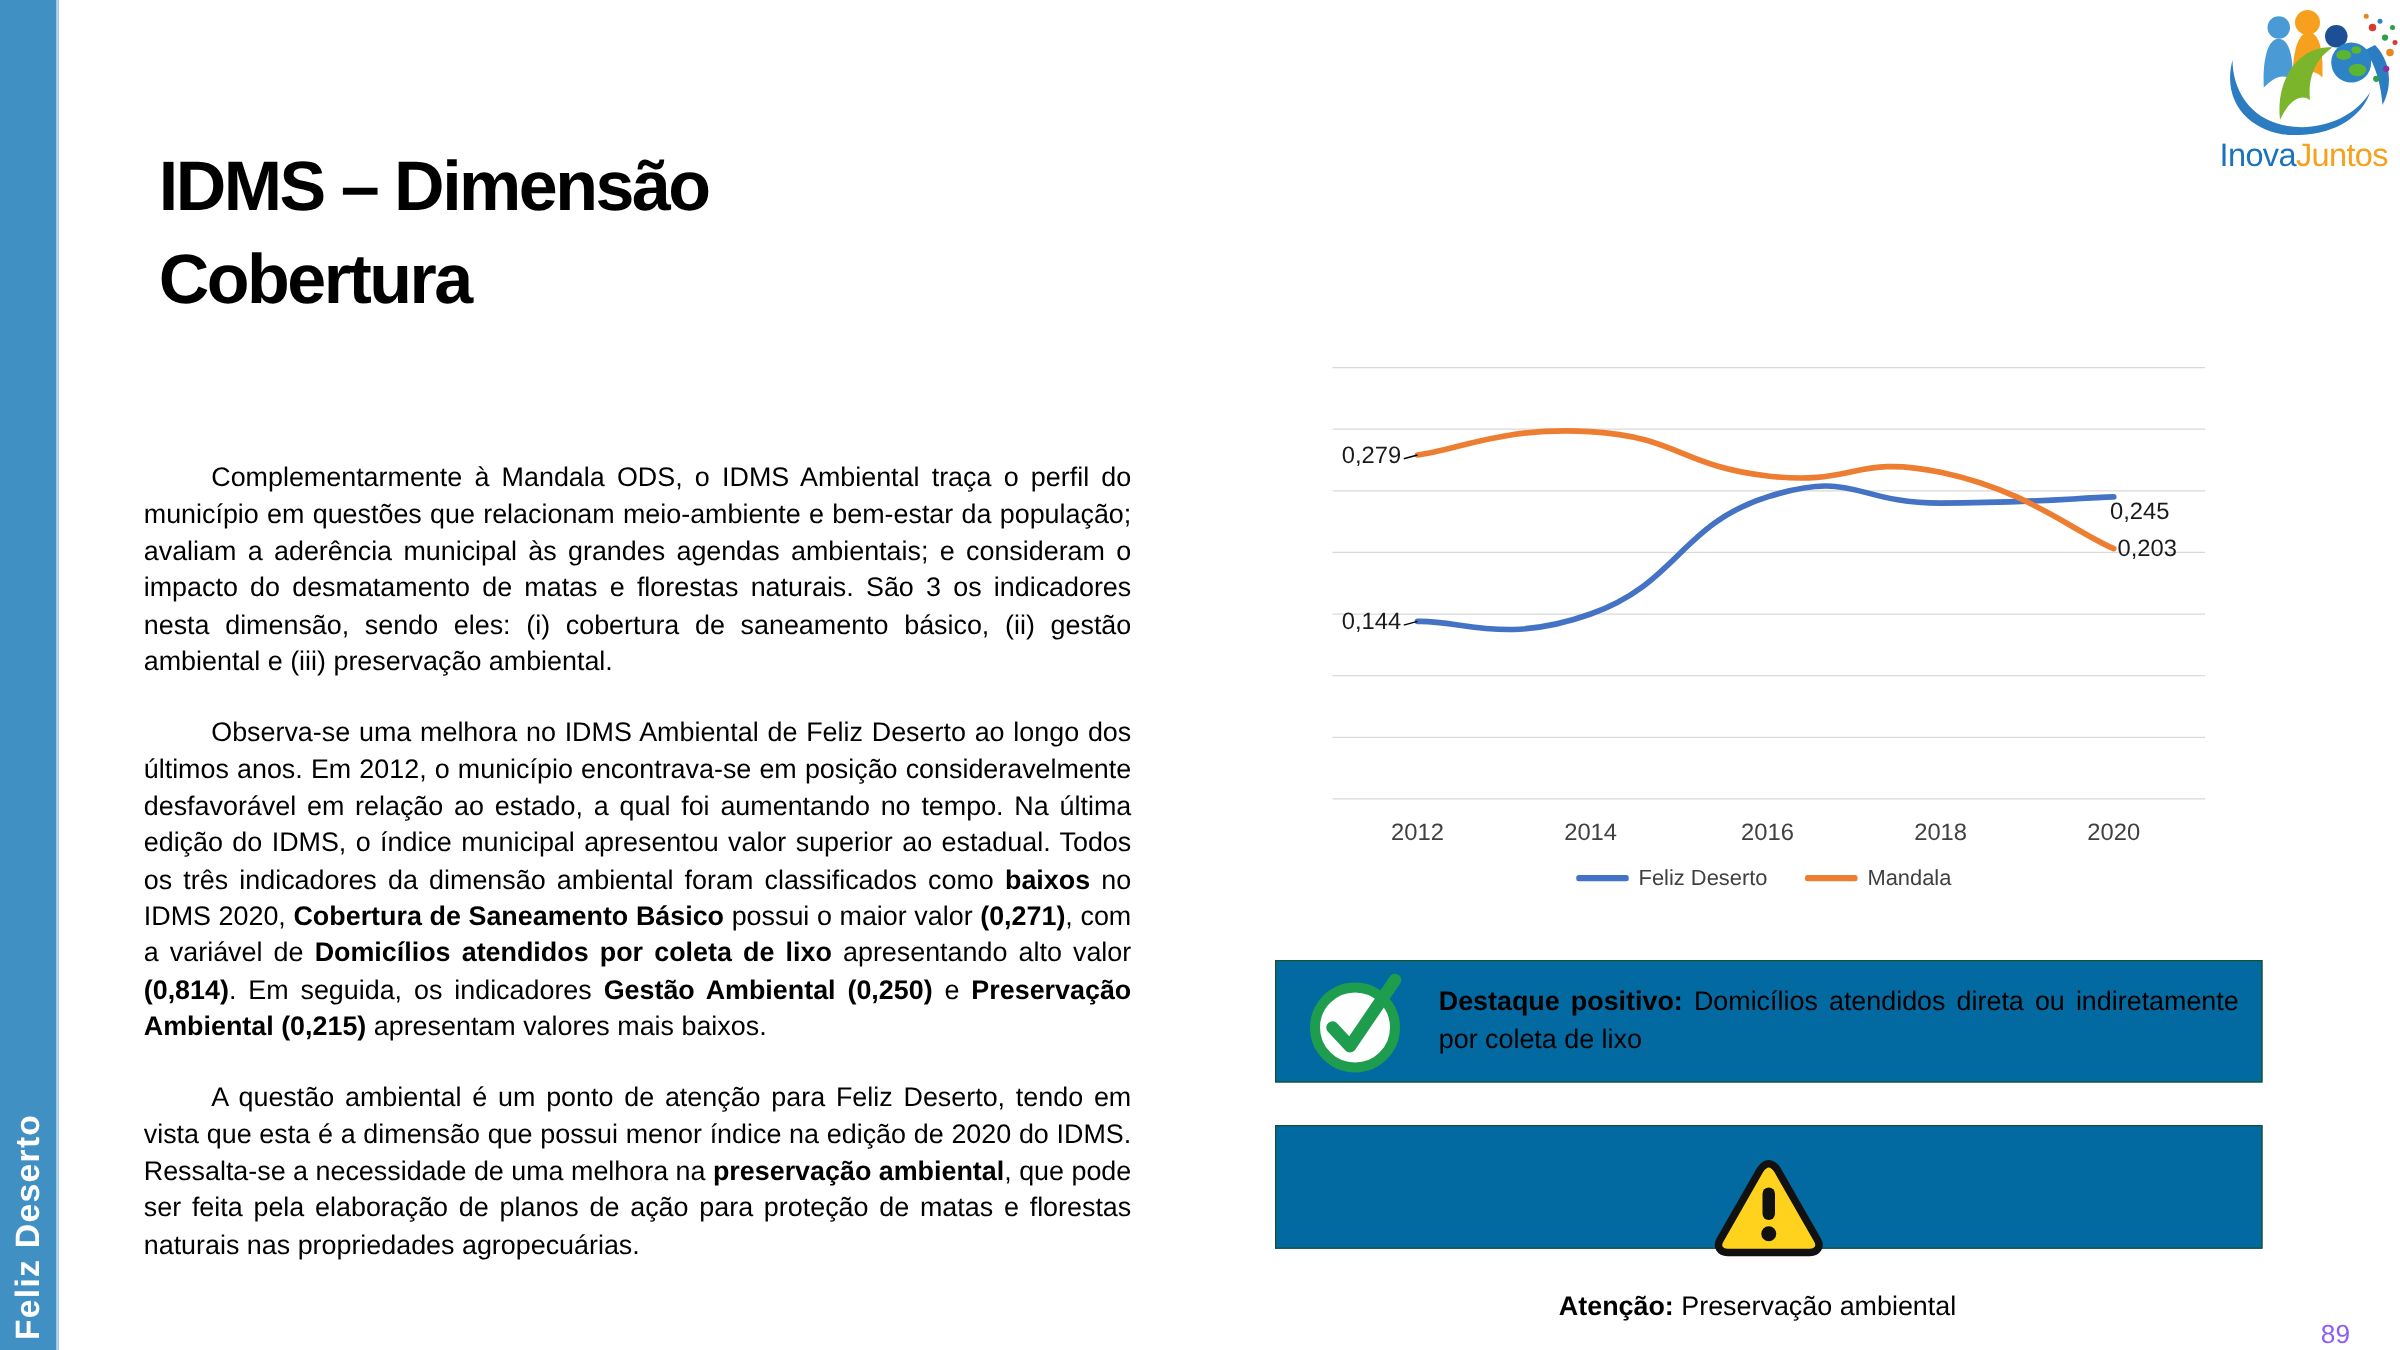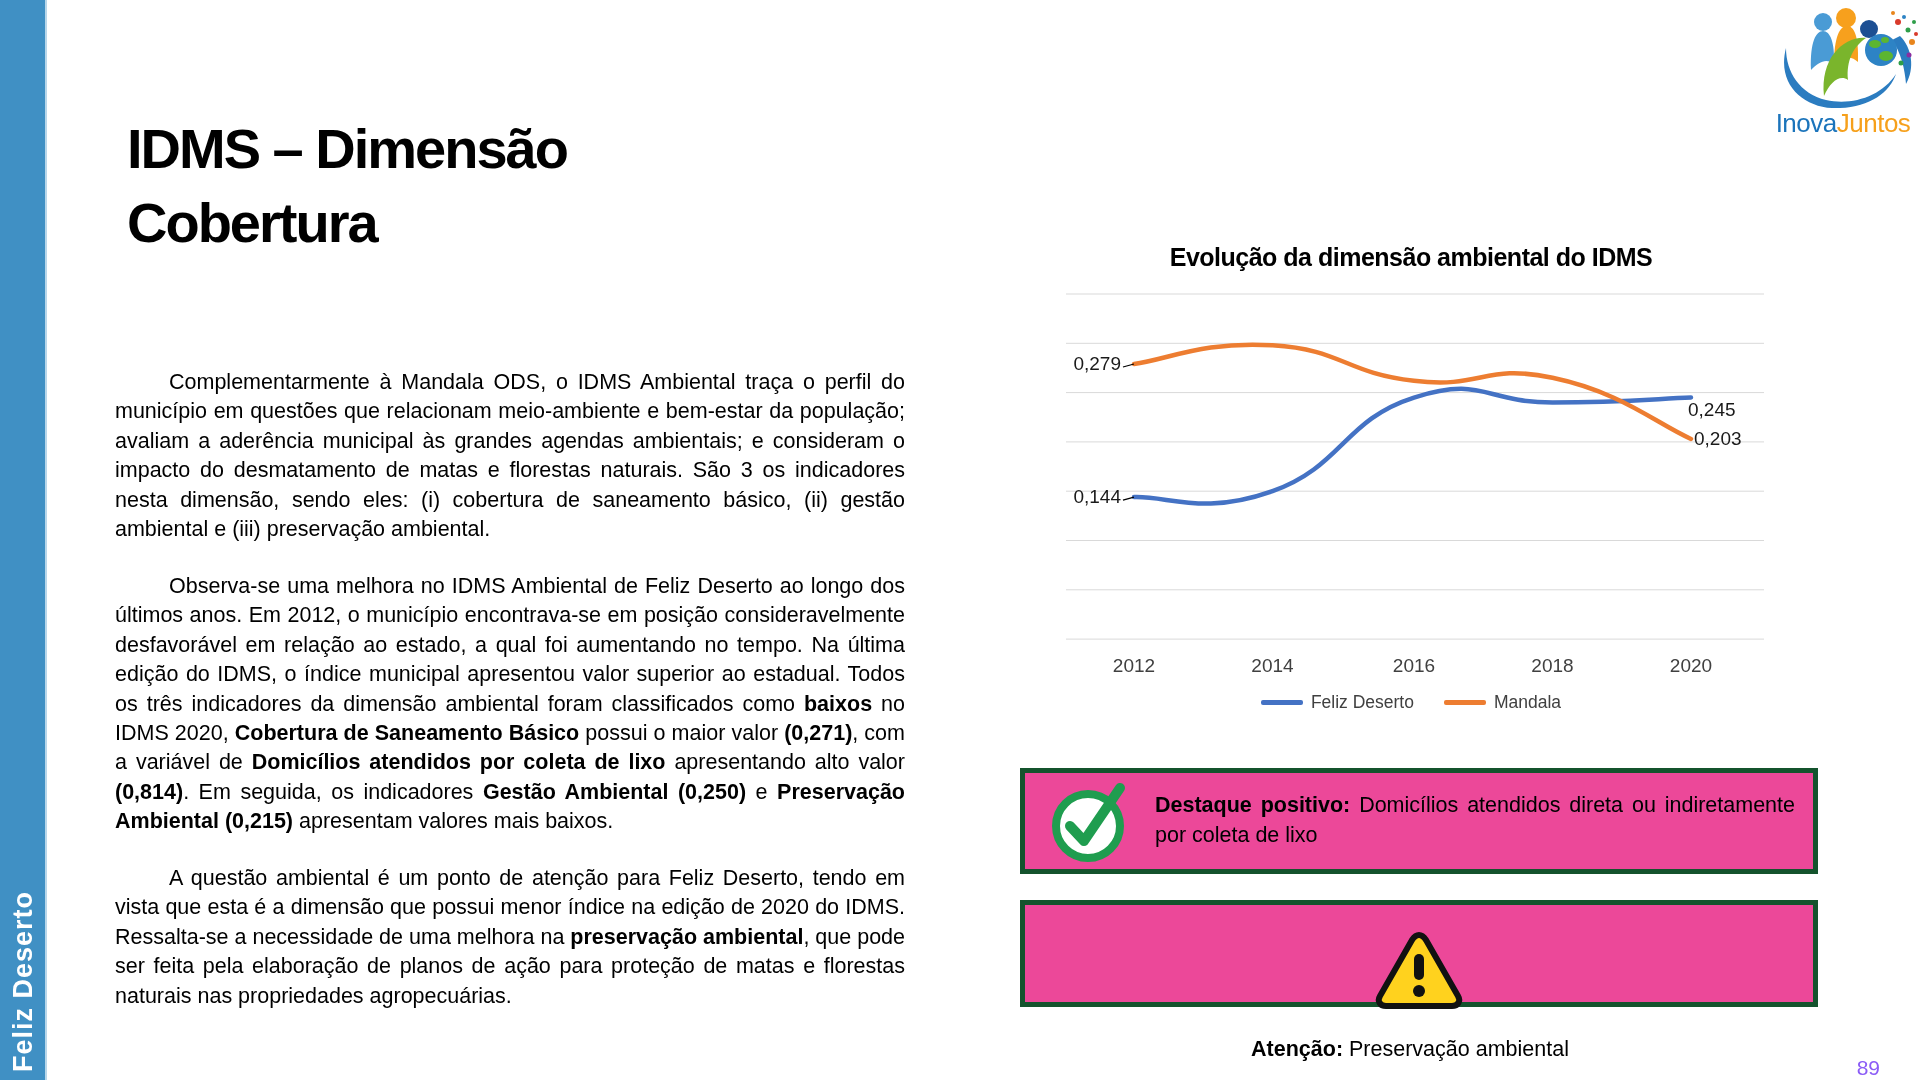--- a/index.html
+++ b/index.html
@@ -31,22 +31,22 @@
     font-size:25px;font-weight:bold;letter-spacing:-0.5px;}
   .chart-svg{position:absolute;left:1056px;top:278px;}
   .axis-label{font-family:"Liberation Sans",sans-serif;font-size:19px;fill:#404040;}
   .pt-label{font-family:"Liberation Sans",sans-serif;font-size:19px;fill:#1a1a1a;}
   .legend{position:absolute;left:1056px;top:692px;width:710px;display:flex;
     justify-content:center;gap:30px;align-items:center;}
   .legend-item{display:flex;align-items:center;gap:8px;}
   .legend-swatch{display:inline-block;width:42px;height:5px;border-radius:2px;}
   .legend-label{font-size:17.5px;color:#404040;}
   
-  .callout{position:absolute;left:1020px;width:788px;background:#ec4899;
-    border:5px solid #14532d;display:flex;align-items:center;}
+  .callout{position:absolute;left:1020px;width:788px;background:#0369a1;
+    border:1px solid #14532d;display:flex;align-items:center;}
   .callout-icon{flex:0 0 130px;display:flex;justify-content:center;align-items:center;}
   .callout-text{flex:1;margin:0 18px 0 0;font-size:21.5px;line-height:1.38;text-align:justify;}
   .callout-text b{font-weight:bold;}
   .page-number{position:absolute;right:40px;bottom:0;font-size:21px;color:#8b5cf6;}
 </style>
 </head>
 <body>
 
 <div class="slide">
 
@@ -87,21 +87,20 @@
       <circle cx="148" cy="14" r="2" fill="#2e9e49"></circle>
       <circle cx="127" cy="5" r="2" fill="#e8851c"></circle>
       <circle cx="150" cy="26" r="2" fill="#d93a2b"></circle>
       <circle cx="135" cy="55" r="2.5" fill="#2e9e49"></circle>
     </svg>
     <div class="logo-word">
       <span class="w1">Inova</span><span class="w2">Juntos</span>
     </div>
   </div>
 
-  <div class="chart-title">Evolução da dimensão ambiental do IDMS</div>
   <svg id="chart-svg" class="chart-svg" width="710" height="410" viewBox="0 0 710 410">
       <line x1="10" y1="16" x2="708" y2="16" stroke="#d9d9d9" stroke-width="1"></line>
       <line x1="10" y1="65.3" x2="708" y2="65.3" stroke="#d9d9d9" stroke-width="1"></line>
       <line x1="10" y1="114.6" x2="708" y2="114.6" stroke="#d9d9d9" stroke-width="1"></line>
       <line x1="10" y1="163.89999999999998" x2="708" y2="163.89999999999998" stroke="#d9d9d9" stroke-width="1"></line>
       <line x1="10" y1="213.2" x2="708" y2="213.2" stroke="#d9d9d9" stroke-width="1"></line>
       <line x1="10" y1="262.5" x2="708" y2="262.5" stroke="#d9d9d9" stroke-width="1"></line>
       <line x1="10" y1="311.79999999999995" x2="708" y2="311.79999999999995" stroke="#d9d9d9" stroke-width="1"></line>
       <line x1="10" y1="361.09999999999997" x2="708" y2="361.09999999999997" stroke="#d9d9d9" stroke-width="1"></line>
       <text x="78" y="394" text-anchor="middle" class="axis-label">2012</text>

